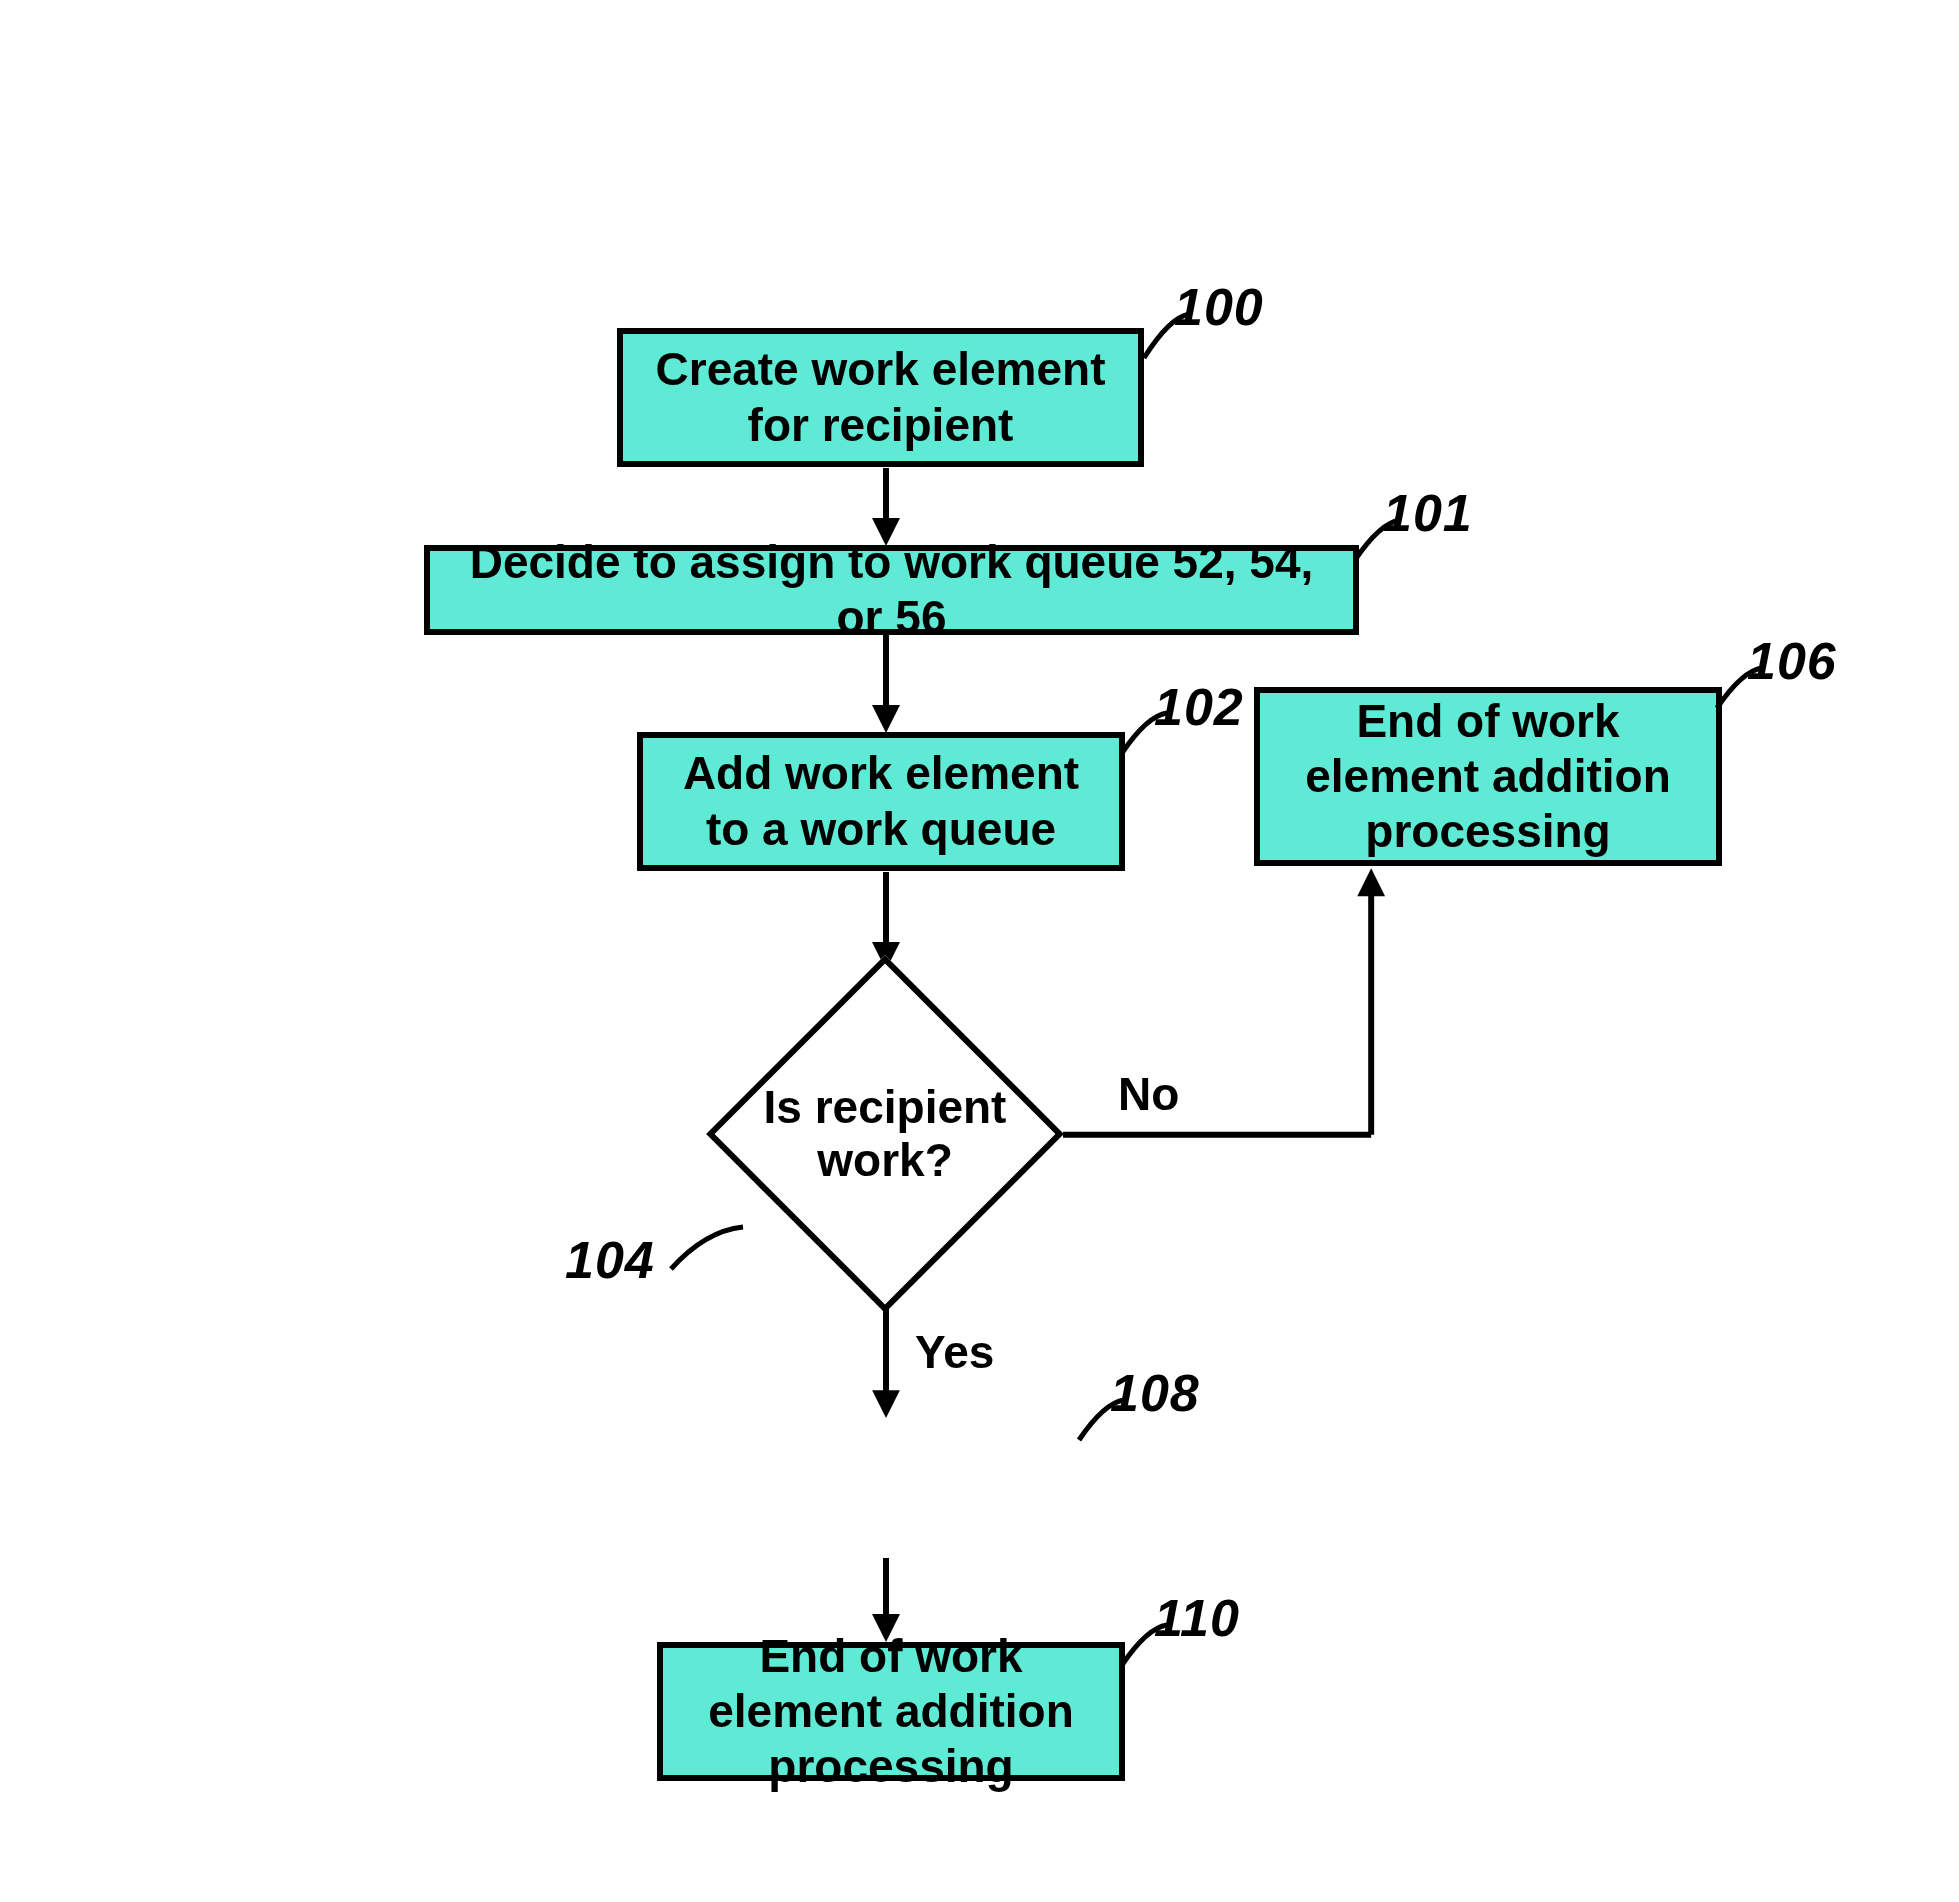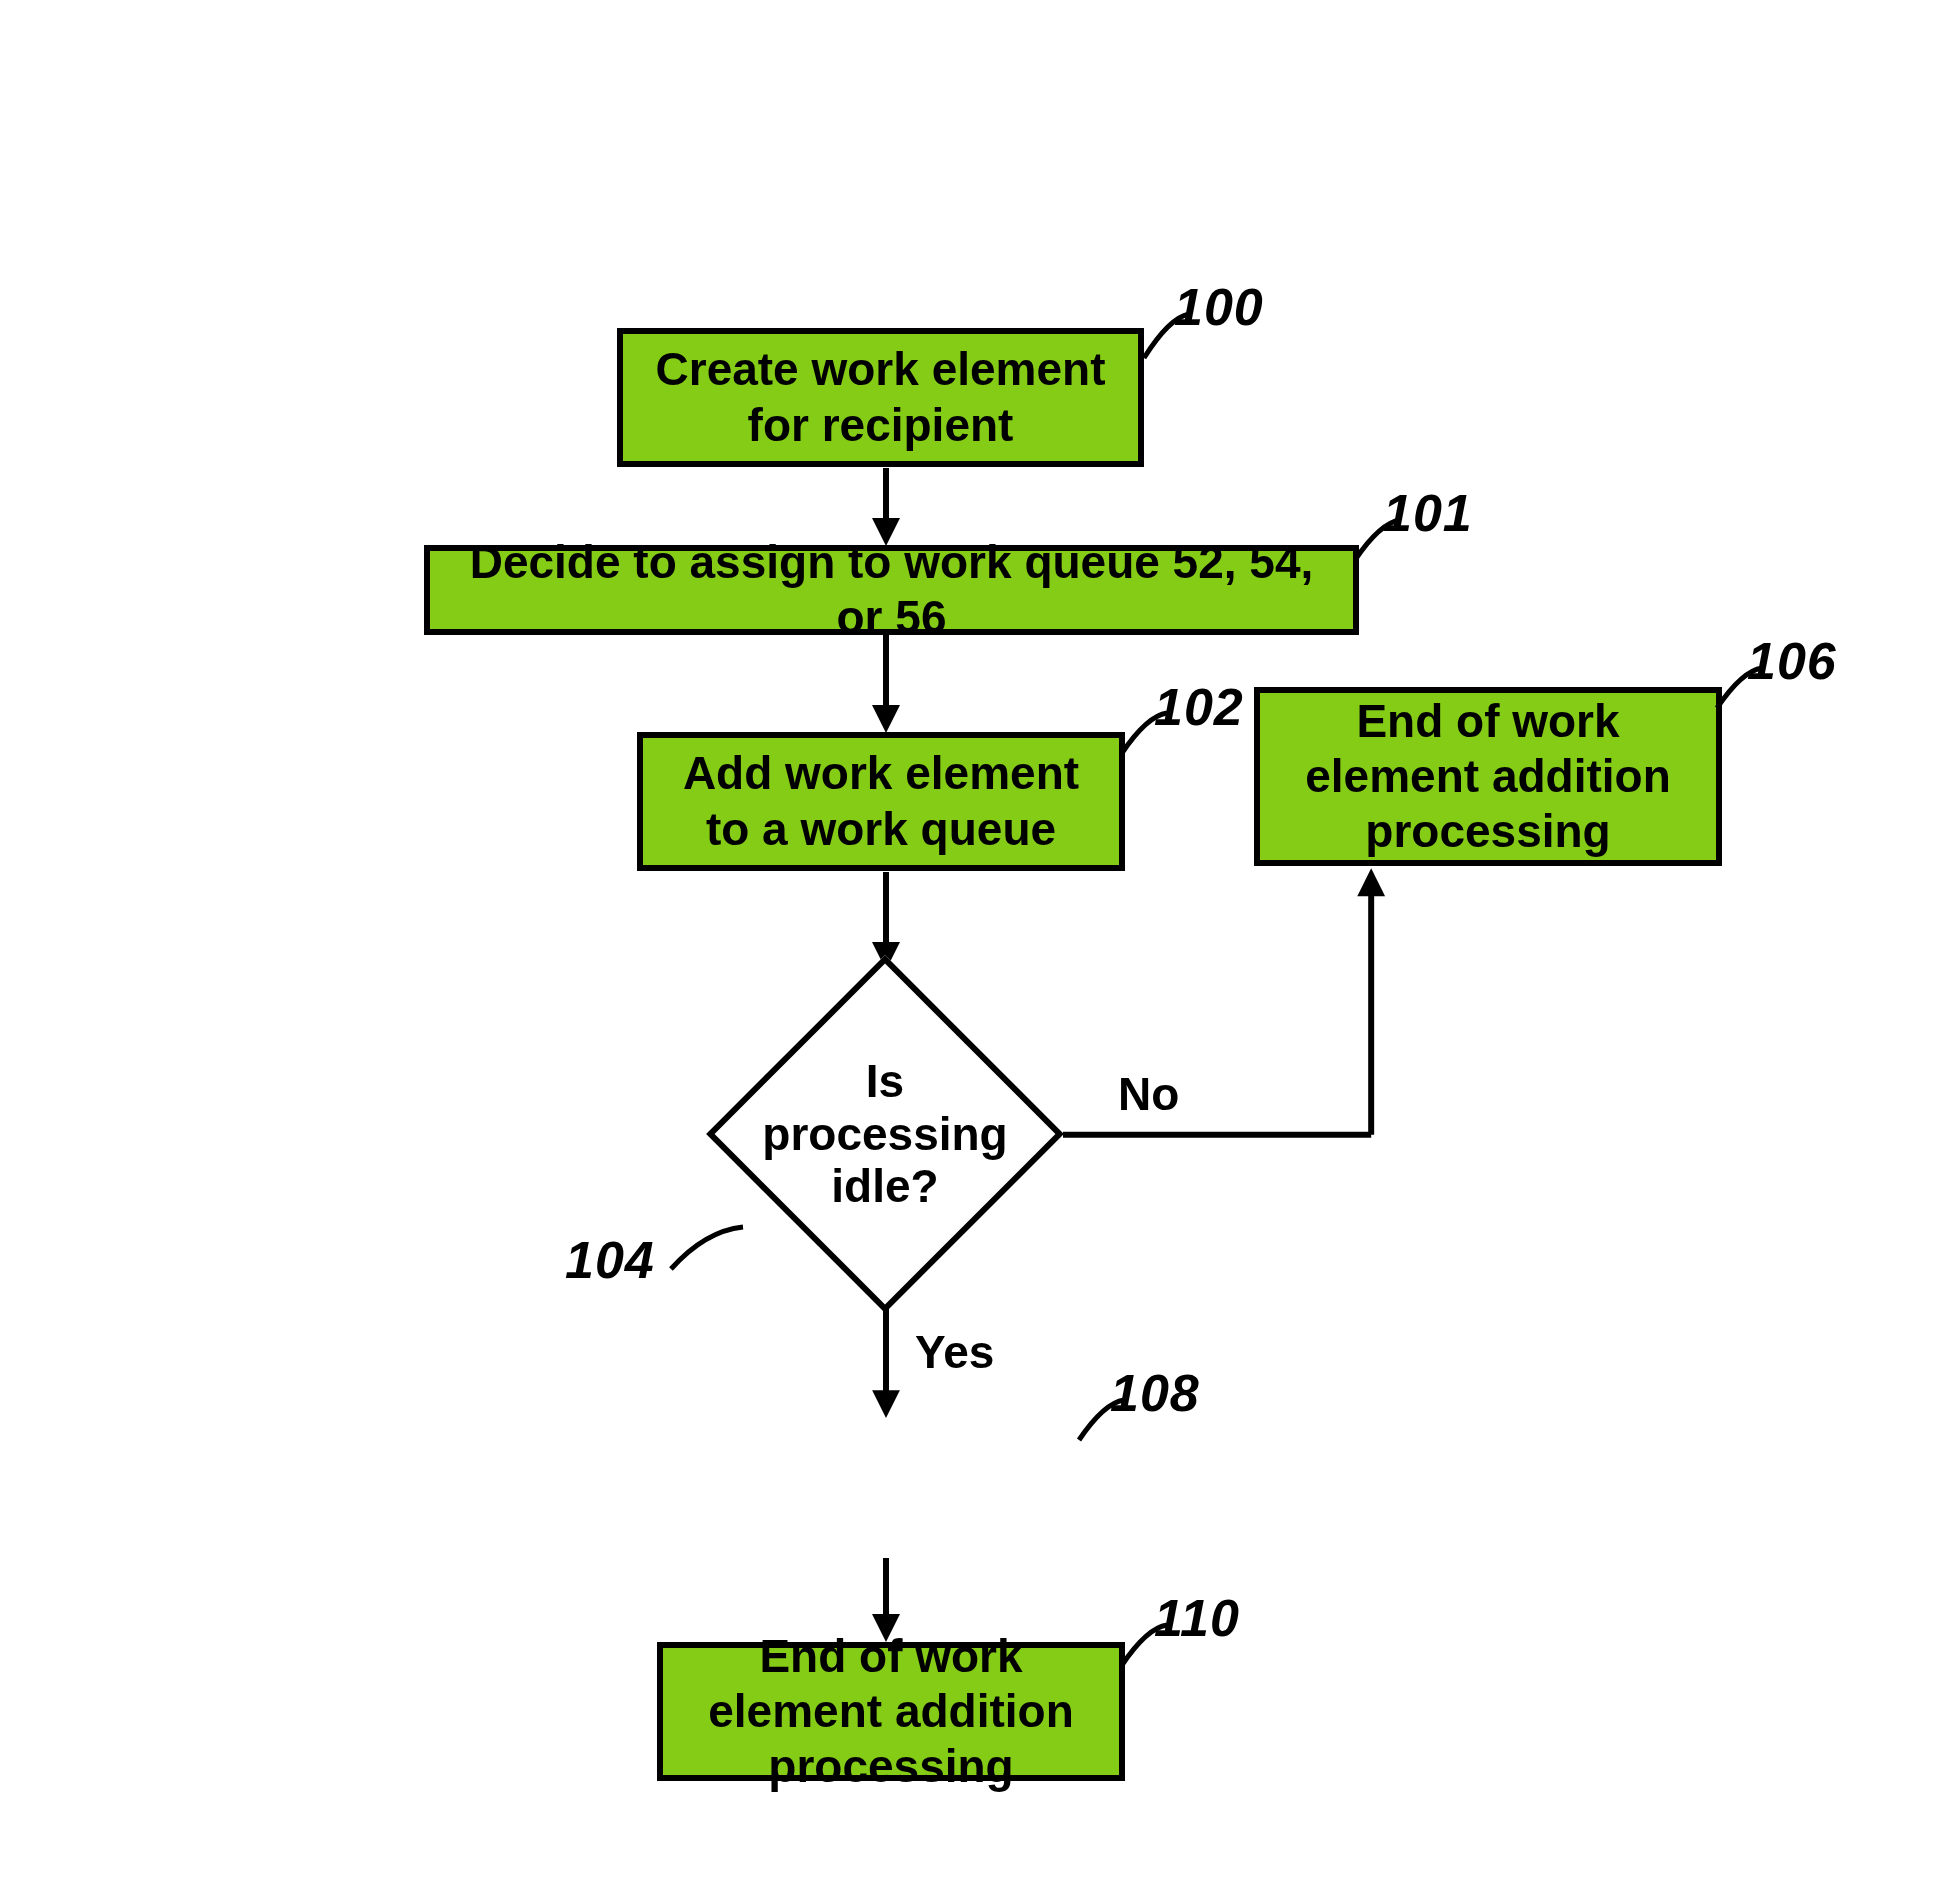--- a/index.html
+++ b/index.html
@@ -19,21 +19,21 @@
   .title {
     position: absolute;
     font-size: 80px;
     font-weight: 700;
     font-style: italic;
     letter-spacing: 2px;
   }
   .box {
     position: absolute;
     border: 6px solid #000;
-    background: #84cc16;
+    background: #5eead4;
     box-sizing: border-box;
     display: flex;
     align-items: center;
     justify-content: center;
     text-align: center;
     font-size: 46px;
     font-weight: 600;
     line-height: 1.2;
     padding: 12px 18px;
   }
@@ -133,21 +133,21 @@
     <path d="M10 45 Q 35 8 55 5"></path>
   </svg>
 
   <svg class="arrow" style="left:866px; top:872px; width:40px; height:100px;" viewBox="0 0 40 100" width="40" height="100">
     <line x1="20" y1="0" x2="20" y2="76"></line>
     <polygon points="20,98 6,70 34,70"></polygon>
   </svg>
 
   <div class="diamond" style="left:706px; top:955px;">
     <div class="shape"></div>
-    <div class="dlabel">Is processing idle?</div>
+    <div class="dlabel">Is recipient work?</div>
   </div>
   <div class="ref" style="left:565px; top:1230px;">104</div>
   <svg class="leader" style="left:665px; top:1219px; width:90px; height:60px;" viewBox="0 0 90 60" width="90" height="60">
     <path d="M78 8 Q 40 12 6 50"></path>
   </svg>
 
   <div class="edge-label" style="left:1118px; top:1067px;">No</div>
 
   <svg class="arrow" style="left:1063px; top:866px; width:338px; height:279px;" viewBox="0 0 340 280" width="338" height="279">
     <line x1="0" y1="270" x2="310" y2="270"></line>

